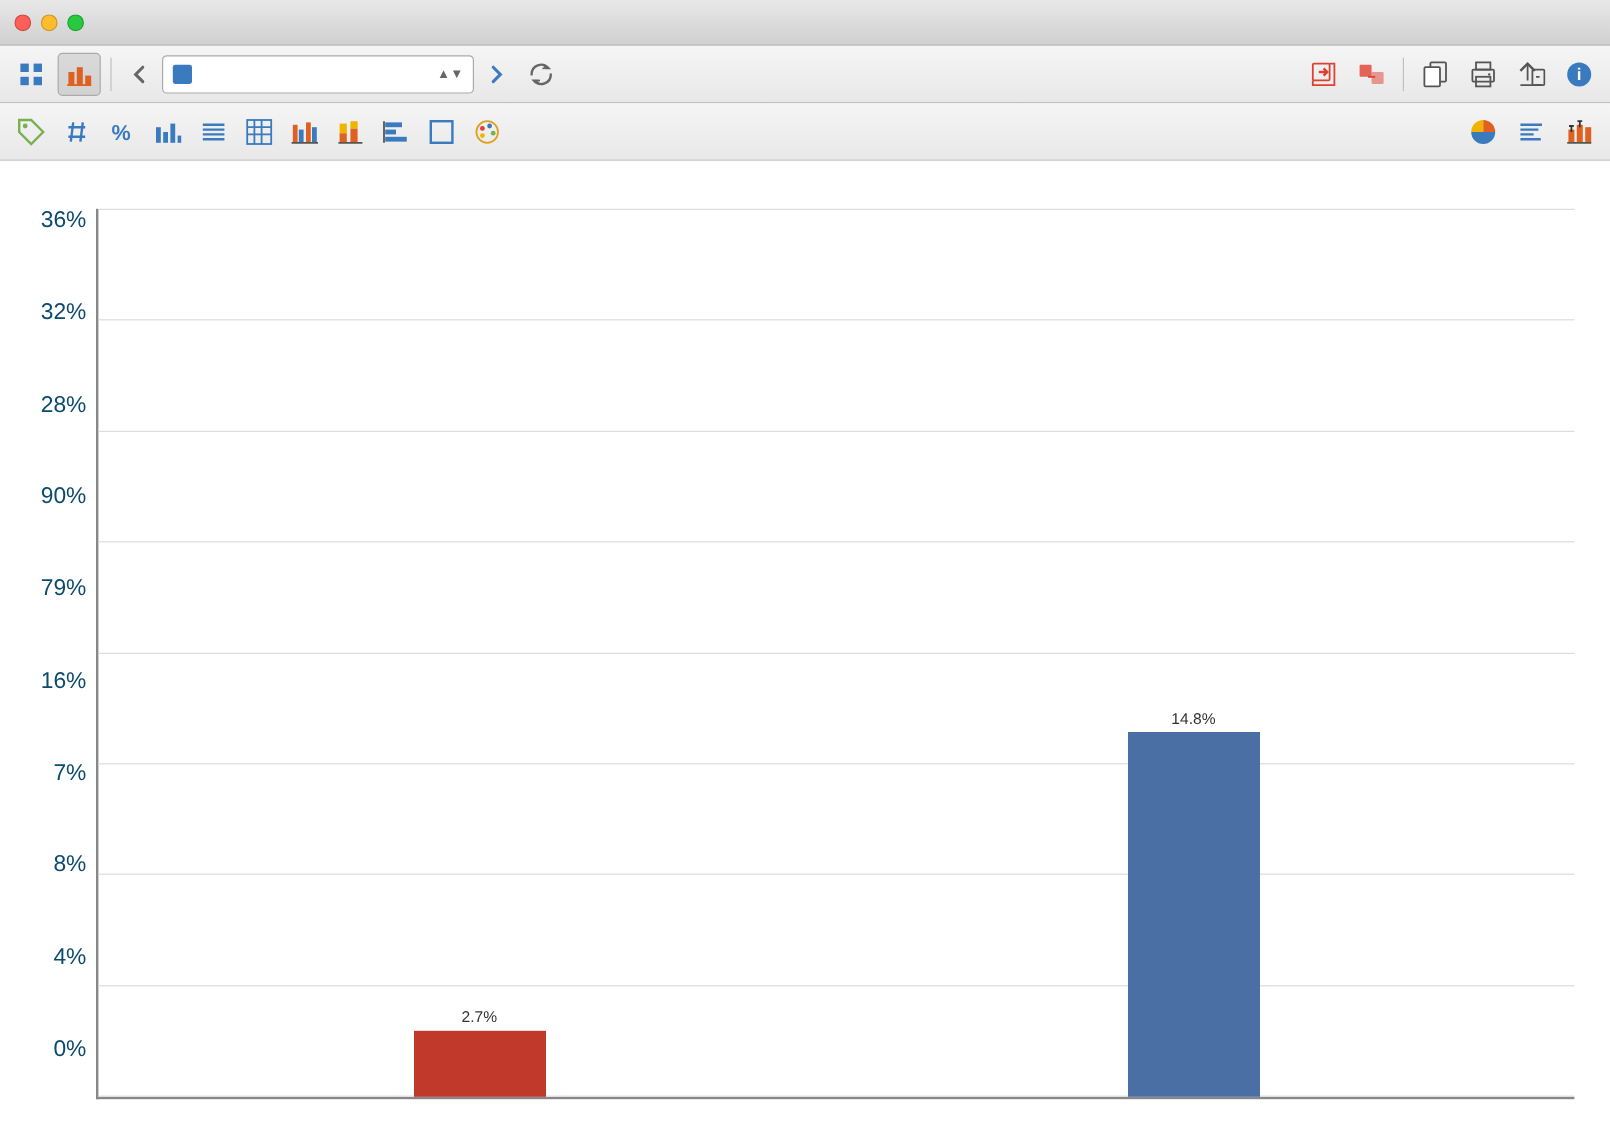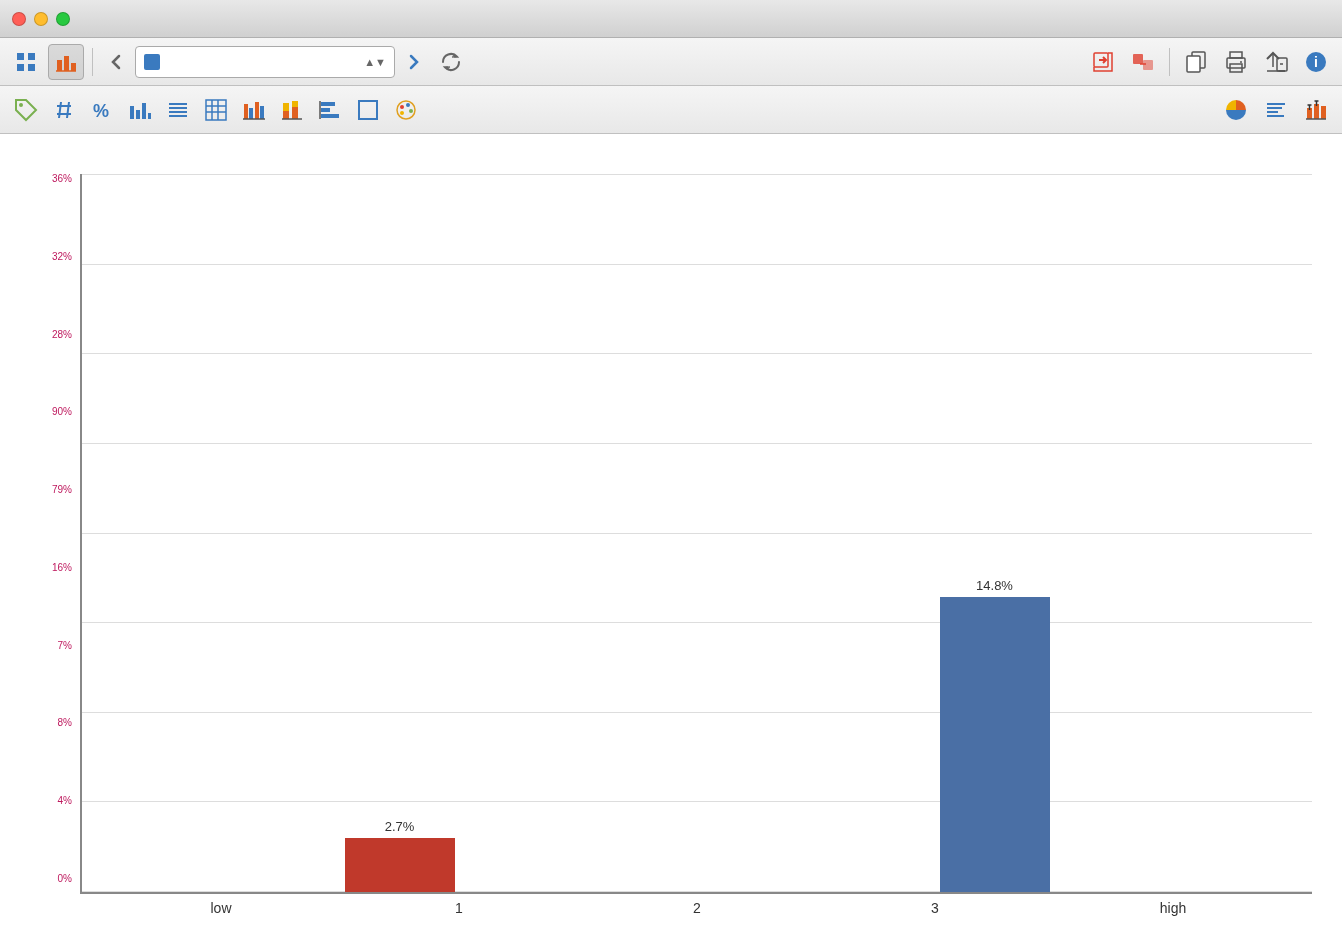--- a/index.html
+++ b/index.html
@@ -143,22 +143,22 @@
     .y-axis {
       width: 50px;
       display: flex;
       flex-direction: column;
       justify-content: space-between;
       align-items: flex-end;
       padding-right: 8px;
       padding-bottom: 32px;
     }
     .y-label {
-      font-size: 10px;
-      color: #be185d;
+      font-size: 19px;
+      color: #0c4a6e;
       line-height: 1;
     }
     .chart-body {
       flex: 1;
       display: flex;
       flex-direction: column;
     }
     .bars-and-grid {
       flex: 1;
       position: relative;
@@ -508,22 +508,15 @@
             <div class="bar-group">
               <div class="bar-pct-label">2.7%</div>
               <div class="bar" style="height: 7.5%; background: rgb(192, 57, 43);"></div>
             </div>
             <div class="bar-group">
               <div class="bar-pct-label">14.8%</div>
               <div class="bar" style="height: 41.1111%; background: rgb(74, 111, 165);"></div>
             </div>
           </div>
       </div>
-      <div class="x-labels" id="x-labels">
-      <div class="x-label">low</div>
-          <div class="x-label">1</div>
-          <div class="x-label">2</div>
-          <div class="x-label">3</div>
-          <div class="x-label">high</div>
-        </div>
     </div>
   </div>
 </div>
 
 </body></html>

